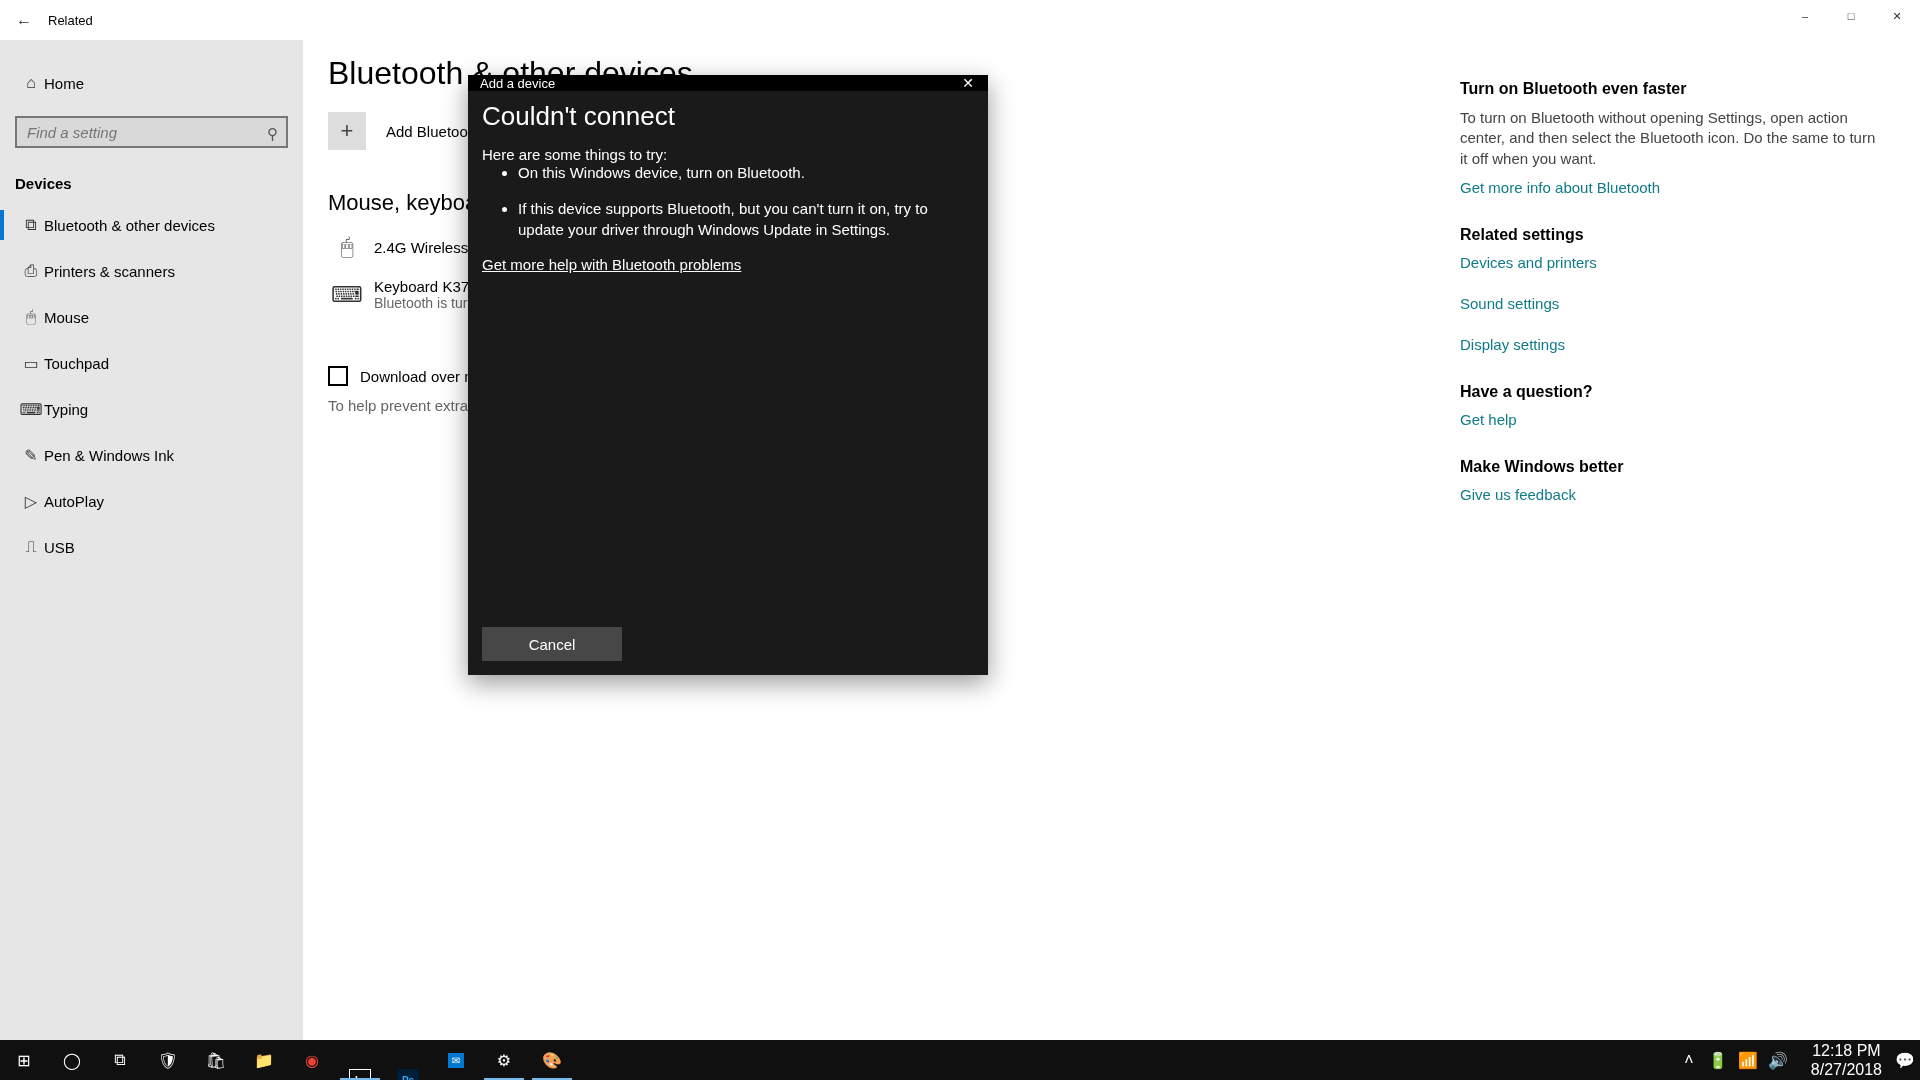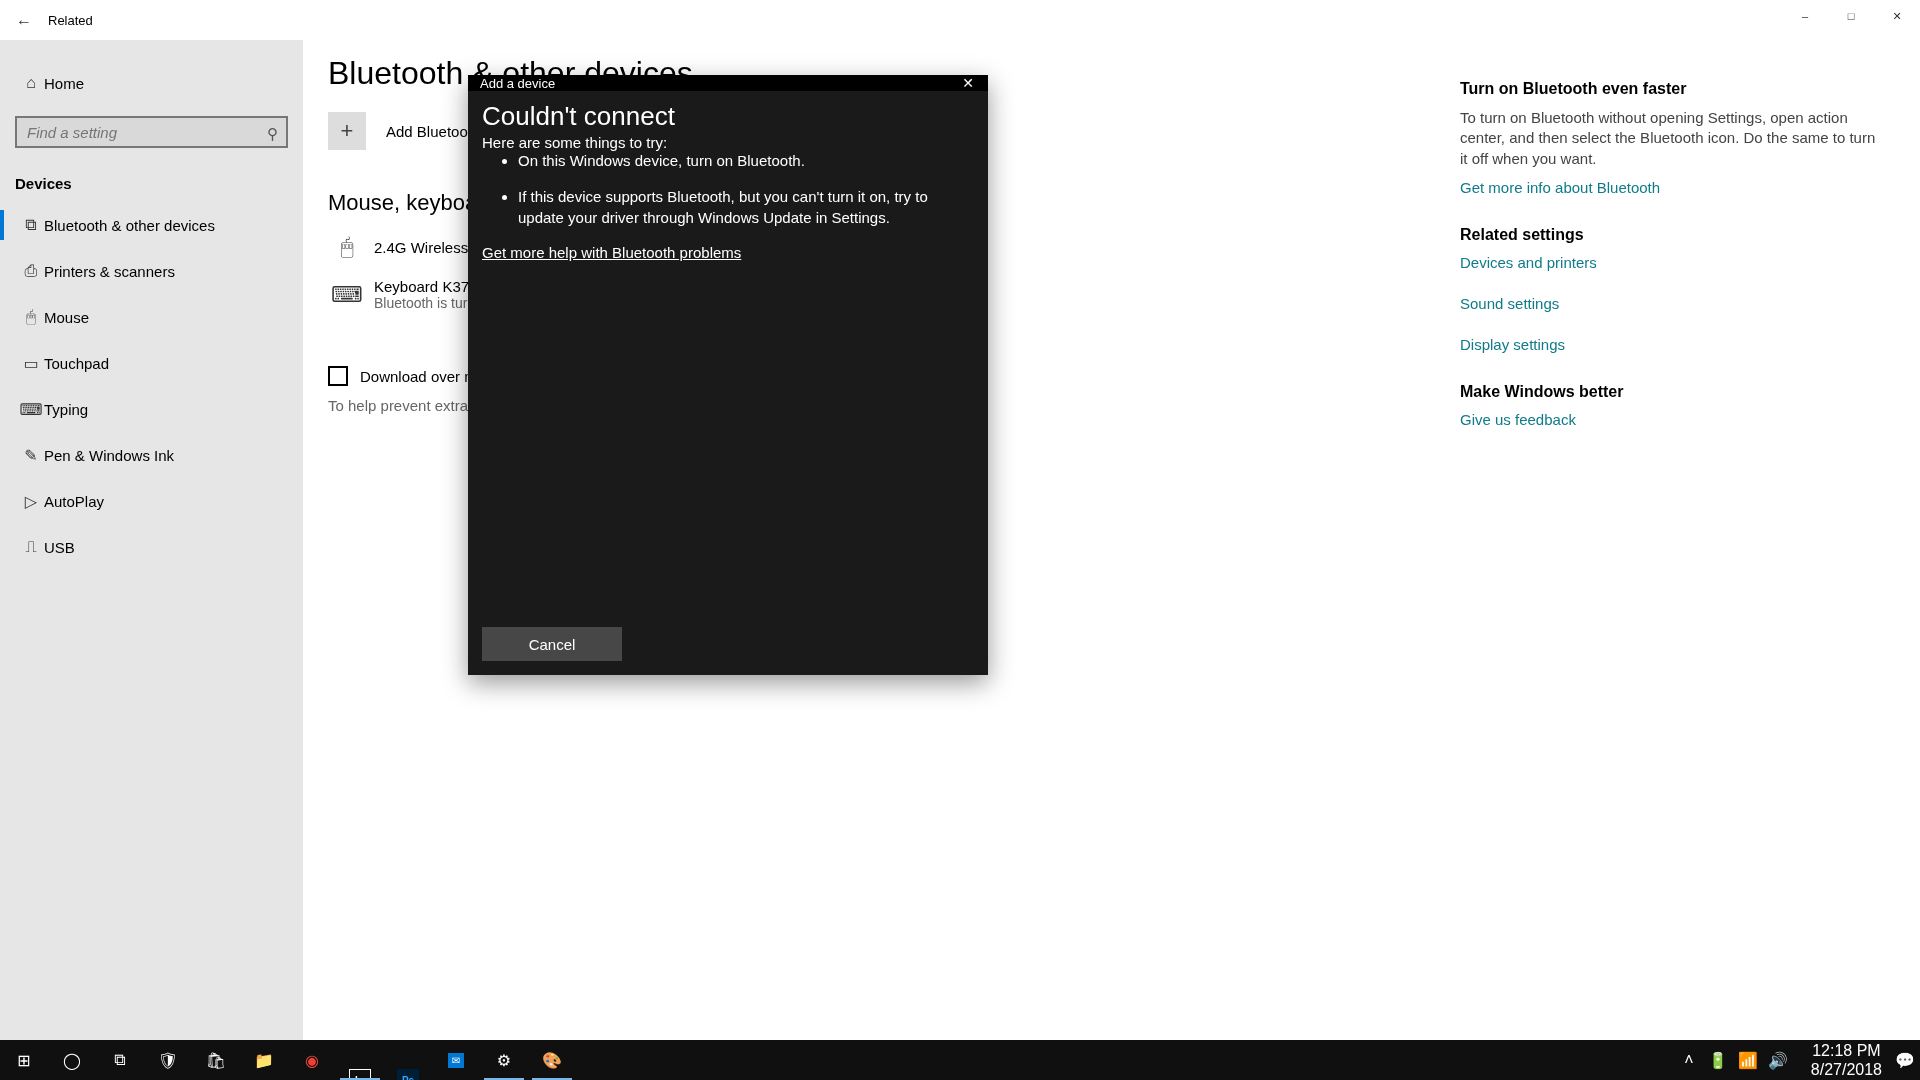--- a/index.html
+++ b/index.html
@@ -46,21 +46,21 @@
 .rc-h{font-size:16px; font-weight:600; margin-bottom:10px;}
 .rc-p{font-size:15px; color:#444; line-height:1.35; margin-bottom:10px;}
 .rc-link{color:#0f7b8a; font-size:15px; display:block; margin-bottom:24px; cursor:pointer;}
 .rc-block{margin-bottom:30px;}
 
 
 .modal{position:absolute; left:468px; top:75px; width:520px; height:600px; background:#1a1a1a; color:#fff; box-shadow:0 8px 24px rgba(0,0,0,0.4); display:flex; flex-direction:column;}
 .modal-titlebar{height:16px; background:#000; display:flex; align-items:center; padding-left:12px; font-size:13px;}
 .modal-close{margin-left:auto; width:40px; text-align:center; cursor:pointer; font-size:14px;}
 .modal-body{padding:10px 14px 0 14px; flex:1;}
-.modal-h{font-size:26px; font-weight:300; margin-bottom:2px;}
+.modal-h{font-size:26px; font-weight:300; margin-bottom:14px;}
 .modal-sub{font-size:15px; }
 .modal-ul{list-style:disc; padding-left:36px; font-size:15px;}
 .modal-ul li{margin-bottom:16px; line-height:1.35;}
 .modal-link{text-decoration:underline; font-size:15px; cursor:pointer;}
 .modal-footer{padding:14px; display:flex; justify-content:flex-start;}
 .modal-btn{width:140px; height:34px; background:#474747; color:#fff; border:none; font-size:15px; cursor:pointer;}
 
 
 .taskbar{position:absolute; bottom:0; left:0; right:0; height:40px; background:#101010; display:flex; align-items:center; color:#fff;}
 .tb-item{width:48px; height:40px; display:flex; align-items:center; justify-content:center; font-size:16px; position:relative;}
@@ -163,20 +163,24 @@
       <div class="rc-p">To turn on Bluetooth without opening Settings, open action center, and then select the Bluetooth icon. Do the same to turn it off when you want.</div>
       <a class="rc-link">Get more info about Bluetooth</a>
     </div>
     <div class="rc-block">
       <div class="rc-h">Related settings</div>
       <a class="rc-link">Devices and printers</a>
       <a class="rc-link">Sound settings</a>
       <a class="rc-link">Display settings</a>
     </div>
     <div class="rc-block">
+      <div class="rc-h">Have a question?</div>
+      <a class="rc-link">Get help</a>
+    </div>
+    <div class="rc-block">
       <div class="rc-h">Make Windows better</div>
       <a class="rc-link">Give us feedback</a>
     </div>
   </div>
 </div>
 
 <div class="modal">
   <div class="modal-titlebar">
     <span>Add a device</span>
     <span class="modal-close">✕</span>

